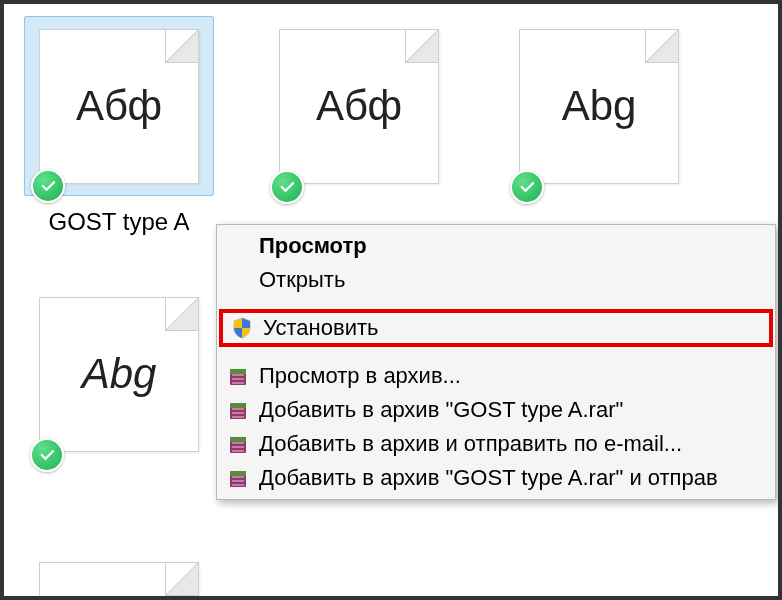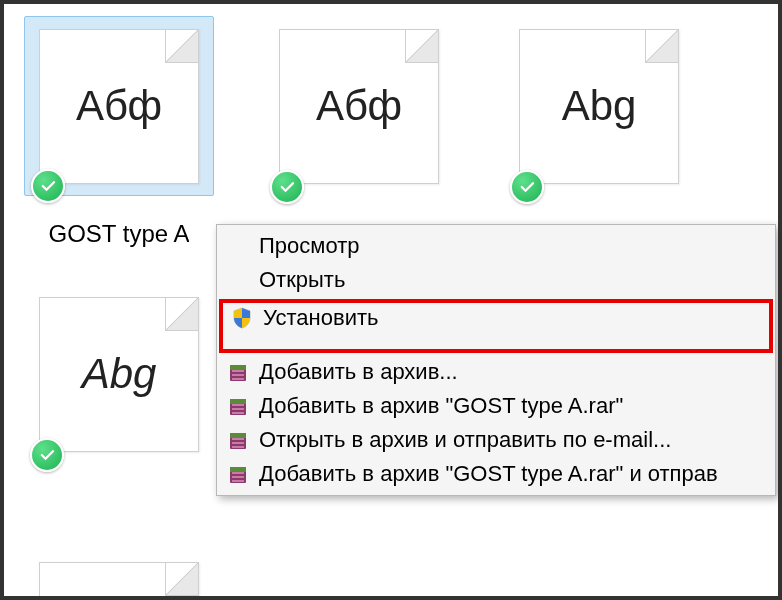--- a/index.html
+++ b/index.html
@@ -16,21 +16,21 @@
       padding: 12px 20px;
       display: flex;
       flex-wrap: wrap;
       gap: 40px 50px;
     }
     .font-item {
       width: 190px;
       display: flex;
       flex-direction: column;
       align-items: center;
-      gap: 24px;
+      gap: 12px;
     }
     .font-item.selected .font-icon-wrap {
       background: #d4e9f7;
       border: 1px solid #8ec6ed;
       border-radius: 2px;
     }
     .font-icon-wrap {
       width: 190px;
       height: 180px;
       display: flex;
@@ -106,35 +106,35 @@
     }
     .menu-item {
       display: flex;
       align-items: center;
       padding: 4px 8px 4px 40px;
       font-size: 22px;
       color: #000;
       position: relative;
       min-height: 34px;
     }
-    .menu-item.bold { font-weight: 400; }
+    .menu-item.bold { font-weight: 700; }
     .menu-item .menu-icon {
       position: absolute;
       left: 8px;
       width: 22px;
       height: 22px;
       display: flex;
       align-items: center;
       justify-content: center;
     }
     .menu-item.highlighted {
       border: 4px solid #e60000;
-      margin: 2px 0;
+      margin: 12px 0;
       padding-top: 2px;
-      padding-bottom: 18px;
+      padding-bottom: 2px;
     }
     .shield-icon {
       width: 20px;
       height: 22px;
     }
     .winrar-icon {
       width: 20px;
       height: 22px;
     }
     .second-row {
@@ -238,21 +238,21 @@
   <div class="menu-item">
     <span class="menu-icon">
       <svg class="winrar-icon" viewBox="0 0 20 22">
         <rect x="2" y="4" width="16" height="16" fill="#8b3a6b" rx="1"></rect>
         <rect x="2" y="4" width="16" height="5" fill="#5a8b3a"></rect>
         <rect x="4" y="9" width="12" height="2" fill="#c97ba8"></rect>
         <rect x="4" y="13" width="12" height="2" fill="#c97ba8"></rect>
         <rect x="4" y="17" width="12" height="2" fill="#c97ba8"></rect>
       </svg>
     </span>
-    <span>Добавить в архив...</span>
+    <span>Просмотр в архив...</span>
   </div>
   <div class="menu-item">
     <span class="menu-icon">
       <svg class="winrar-icon" viewBox="0 0 20 22">
         <rect x="2" y="4" width="16" height="16" fill="#8b3a6b" rx="1"></rect>
         <rect x="2" y="4" width="16" height="5" fill="#5a8b3a"></rect>
         <rect x="4" y="9" width="12" height="2" fill="#c97ba8"></rect>
         <rect x="4" y="13" width="12" height="2" fill="#c97ba8"></rect>
         <rect x="4" y="17" width="12" height="2" fill="#c97ba8"></rect>
       </svg>
@@ -262,21 +262,21 @@
   <div class="menu-item">
     <span class="menu-icon">
       <svg class="winrar-icon" viewBox="0 0 20 22">
         <rect x="2" y="4" width="16" height="16" fill="#8b3a6b" rx="1"></rect>
         <rect x="2" y="4" width="16" height="5" fill="#5a8b3a"></rect>
         <rect x="4" y="9" width="12" height="2" fill="#c97ba8"></rect>
         <rect x="4" y="13" width="12" height="2" fill="#c97ba8"></rect>
         <rect x="4" y="17" width="12" height="2" fill="#c97ba8"></rect>
       </svg>
     </span>
-    <span>Открыть в архив и отправить по e-mail...</span>
+    <span>Добавить в архив и отправить по e-mail...</span>
   </div>
   <div class="menu-item">
     <span class="menu-icon">
       <svg class="winrar-icon" viewBox="0 0 20 22">
         <rect x="2" y="4" width="16" height="16" fill="#8b3a6b" rx="1"></rect>
         <rect x="2" y="4" width="16" height="5" fill="#5a8b3a"></rect>
         <rect x="4" y="9" width="12" height="2" fill="#c97ba8"></rect>
         <rect x="4" y="13" width="12" height="2" fill="#c97ba8"></rect>
         <rect x="4" y="17" width="12" height="2" fill="#c97ba8"></rect>
       </svg>

